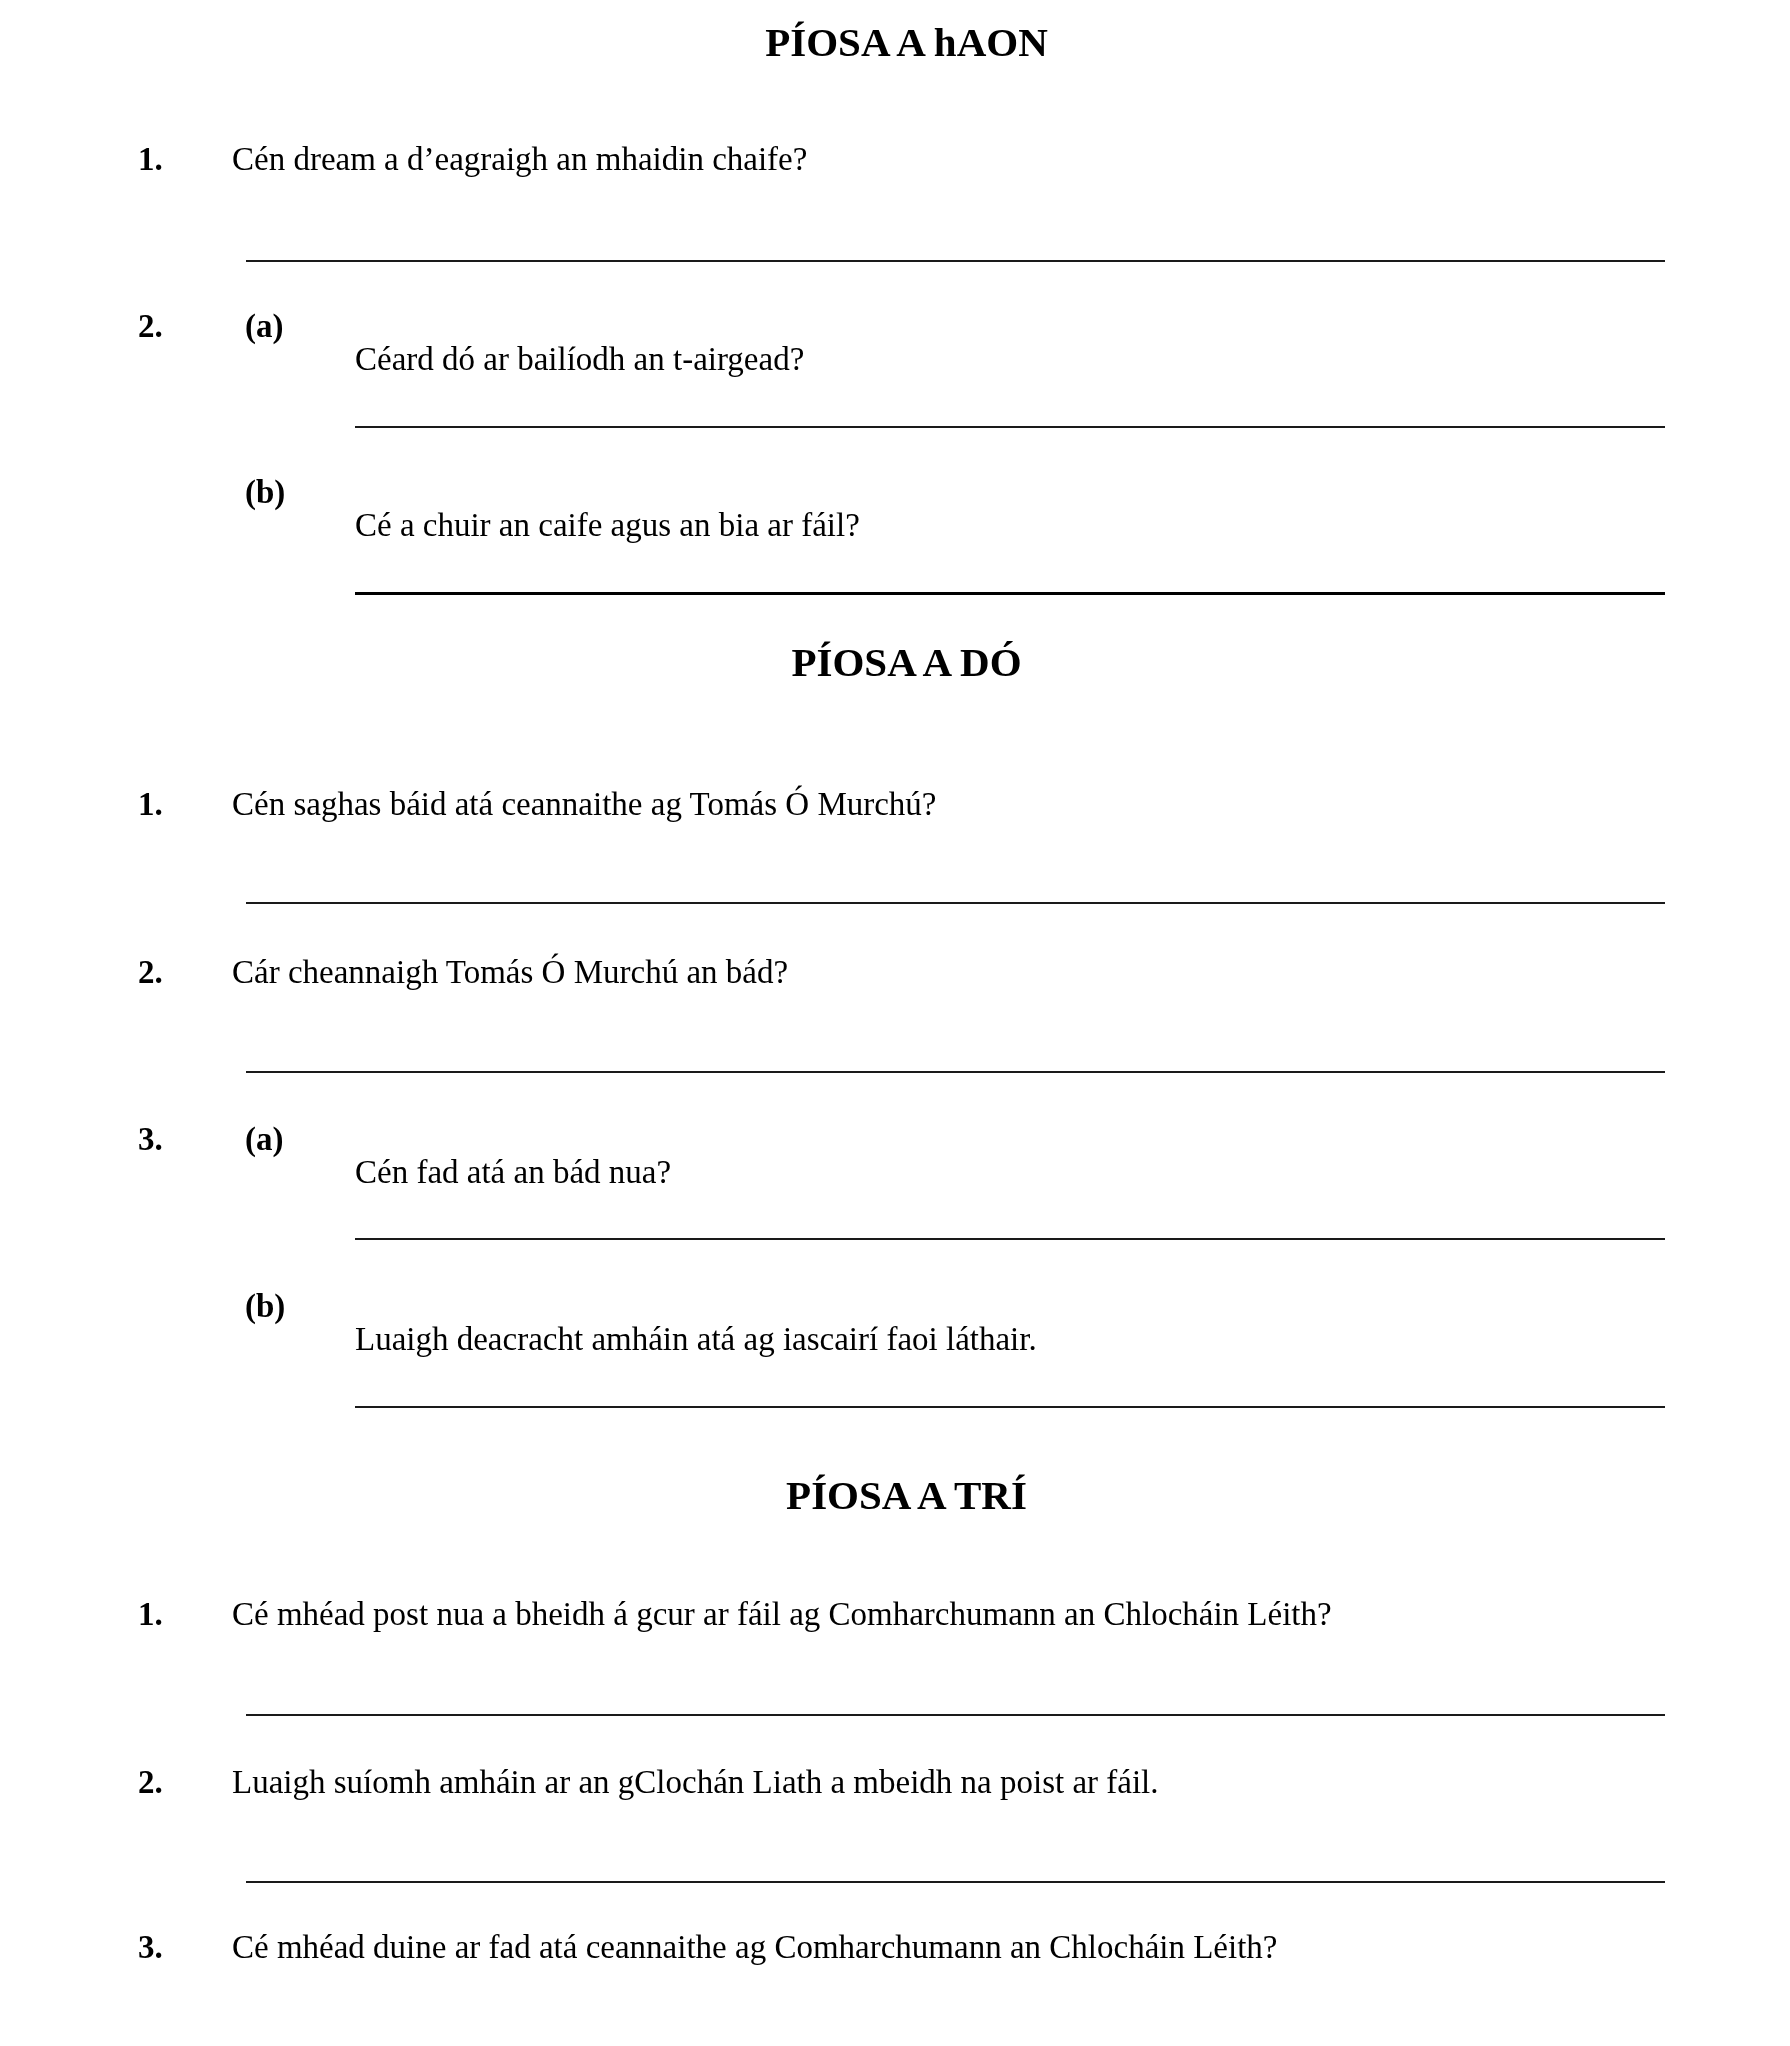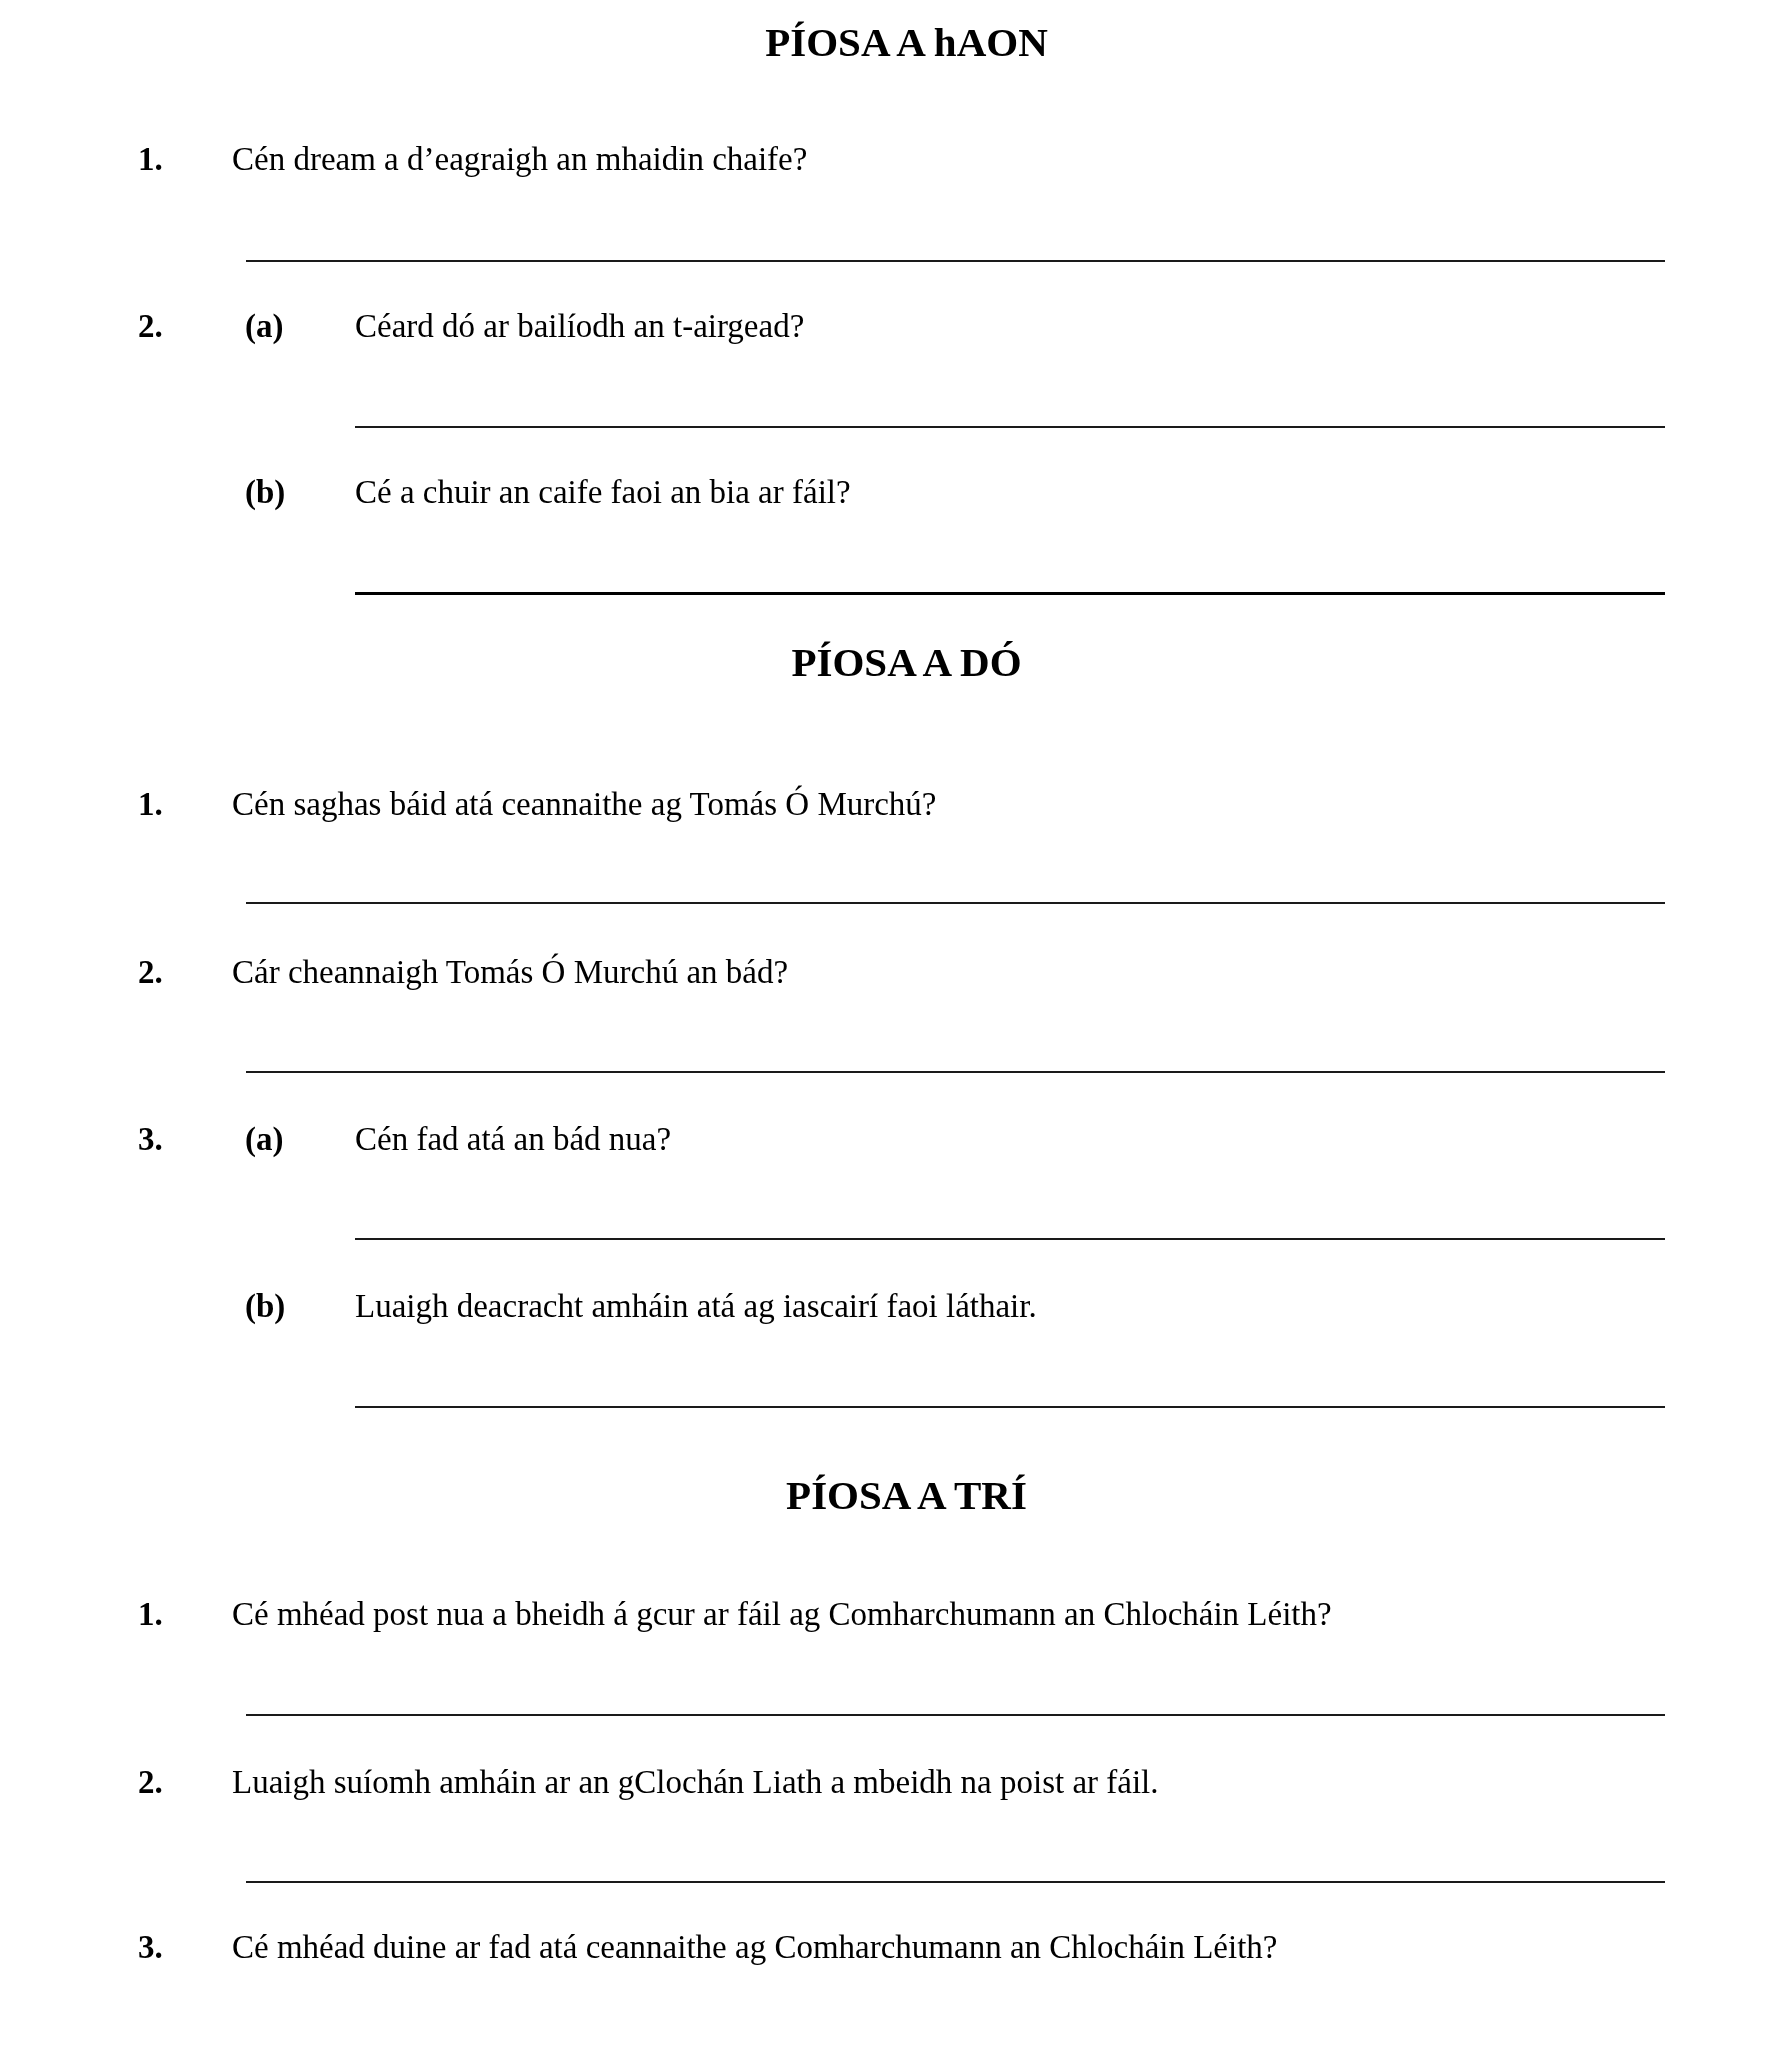--- a/index.html
+++ b/index.html
@@ -4,21 +4,21 @@
 <style>
   html, body { margin: 0; padding: 0; background: #ffffff; }
   body { width: 1791px; height: 2046px; position: relative; overflow: hidden;
          font-family: "Liberation Serif", "DejaVu Serif", serif; color: #000; }
   .heading { position: absolute; left: 0; width: 1791px; text-align: center;
              font-weight: bold; font-size: 41px; line-height: 41px; padding-left: 11px; }
   .row { position: absolute; left: 0; width: 1791px; font-size: 33px; line-height: 33px; white-space: nowrap; }
   .num { position: absolute; left: 138px; font-weight: bold; }
   .sub { position: absolute; left: 245px; font-weight: bold; }
   .txt-main { position: absolute; left: 232px; }
-  .txt-sub { position: absolute; left: 355px; }
+  .txt-sub { position: absolute; left: 355px; margin-top: 33px; }
   .ans { position: absolute; height: 2px; background: #1a1a1a; border: none; }
   .ans.main { left: 246px; width: 1419px; }
   .ans.subl { left: 355px; width: 1310px; }
   .ans.thick { height: 3px; background: #000; }
   b.em { font-weight: normal; }
 </style>
 </head>
 <body>
 
 <div class="heading" style="top:21.7px;">PÍOSA A hAON</div>
@@ -31,21 +31,21 @@
 
 <div class="row" style="top:310px;">
   <span class="num">2.</span>
   <span class="sub">(a)</span>
   <span class="txt-sub">Céard dó ar bailíodh an t-airgead?</span>
 </div>
 <div class="ans subl" style="top:426px;"></div>
 
 <div class="row" style="top:476px;">
   <span class="sub">(b)</span>
-  <span class="txt-sub">Cé a chuir an caife faoi an bia ar fáil?</span>
+  <span class="txt-sub">Cé a chuir an caife agus an bia ar fáil?</span>
 </div>
 <div class="ans subl thick" style="top:592px;"></div>
 
 <div class="heading" style="top:642px;">PÍOSA A DÓ</div>
 
 <div class="row" style="top:788px;">
   <span class="num">1.</span>
   <span class="txt-main">Cén saghas báid atá ceannaithe ag Tomás Ó Murchú?</span>
 </div>
 <div class="ans main" style="top:902px;"></div>

